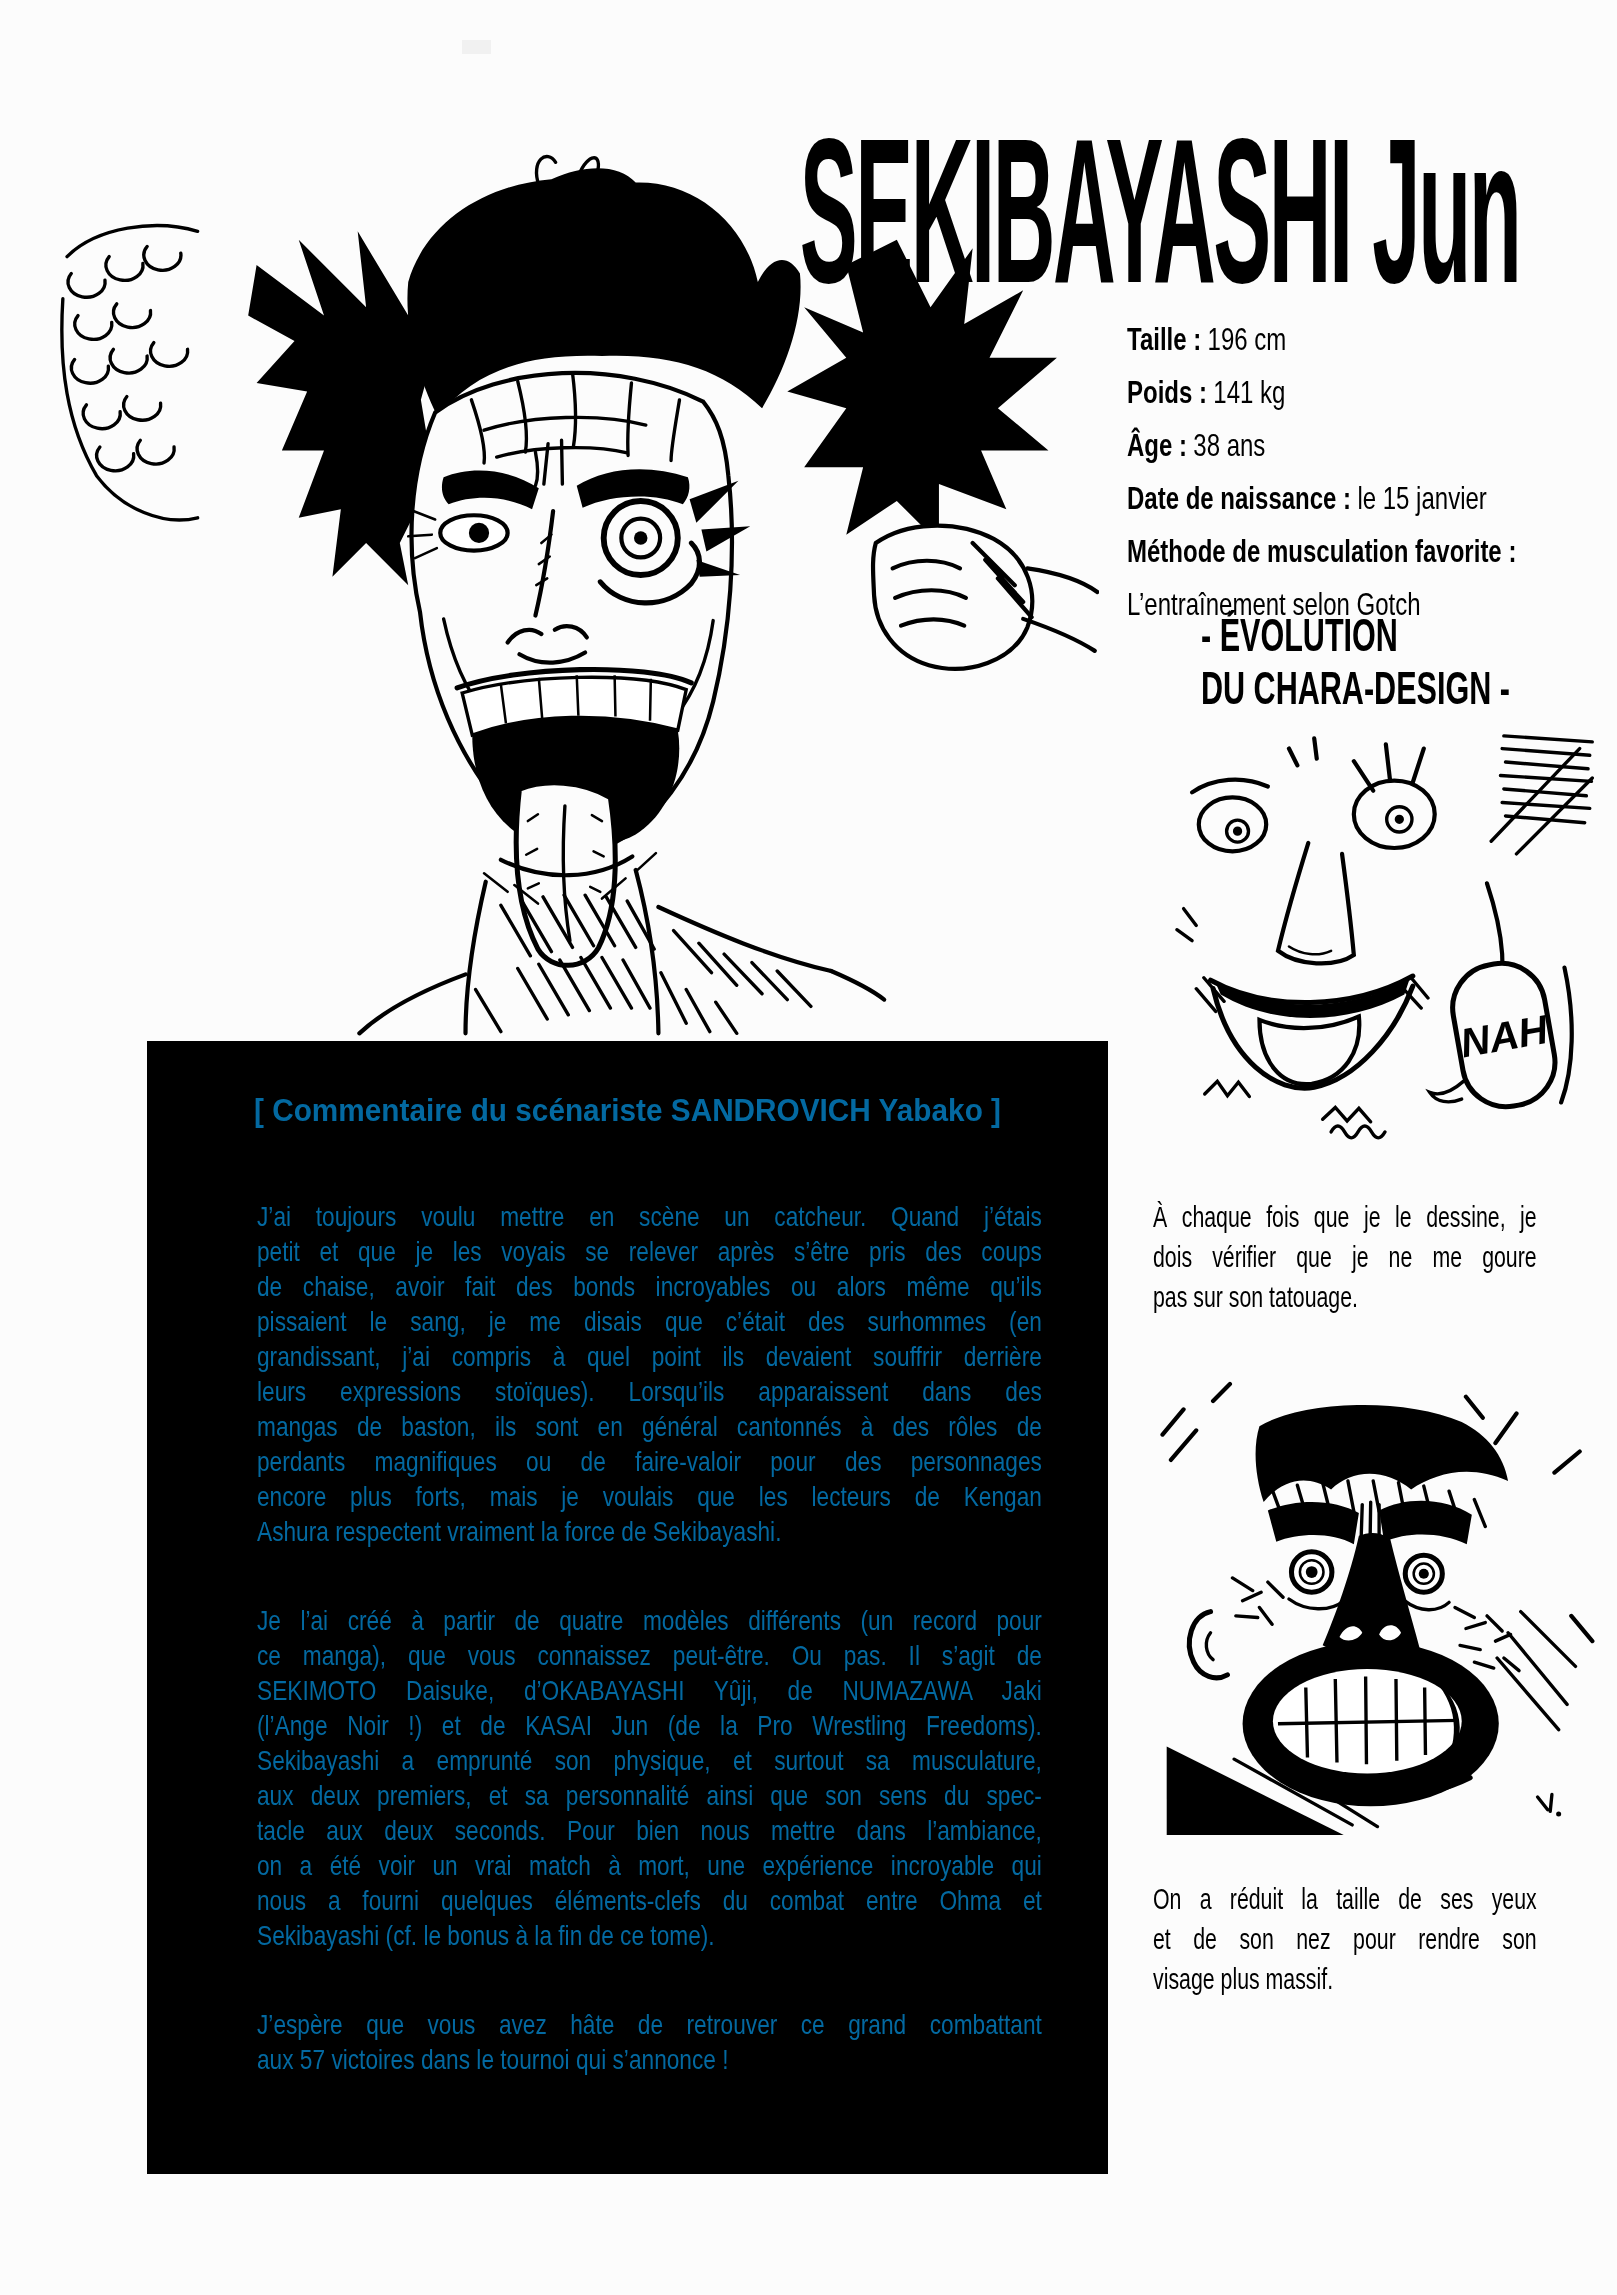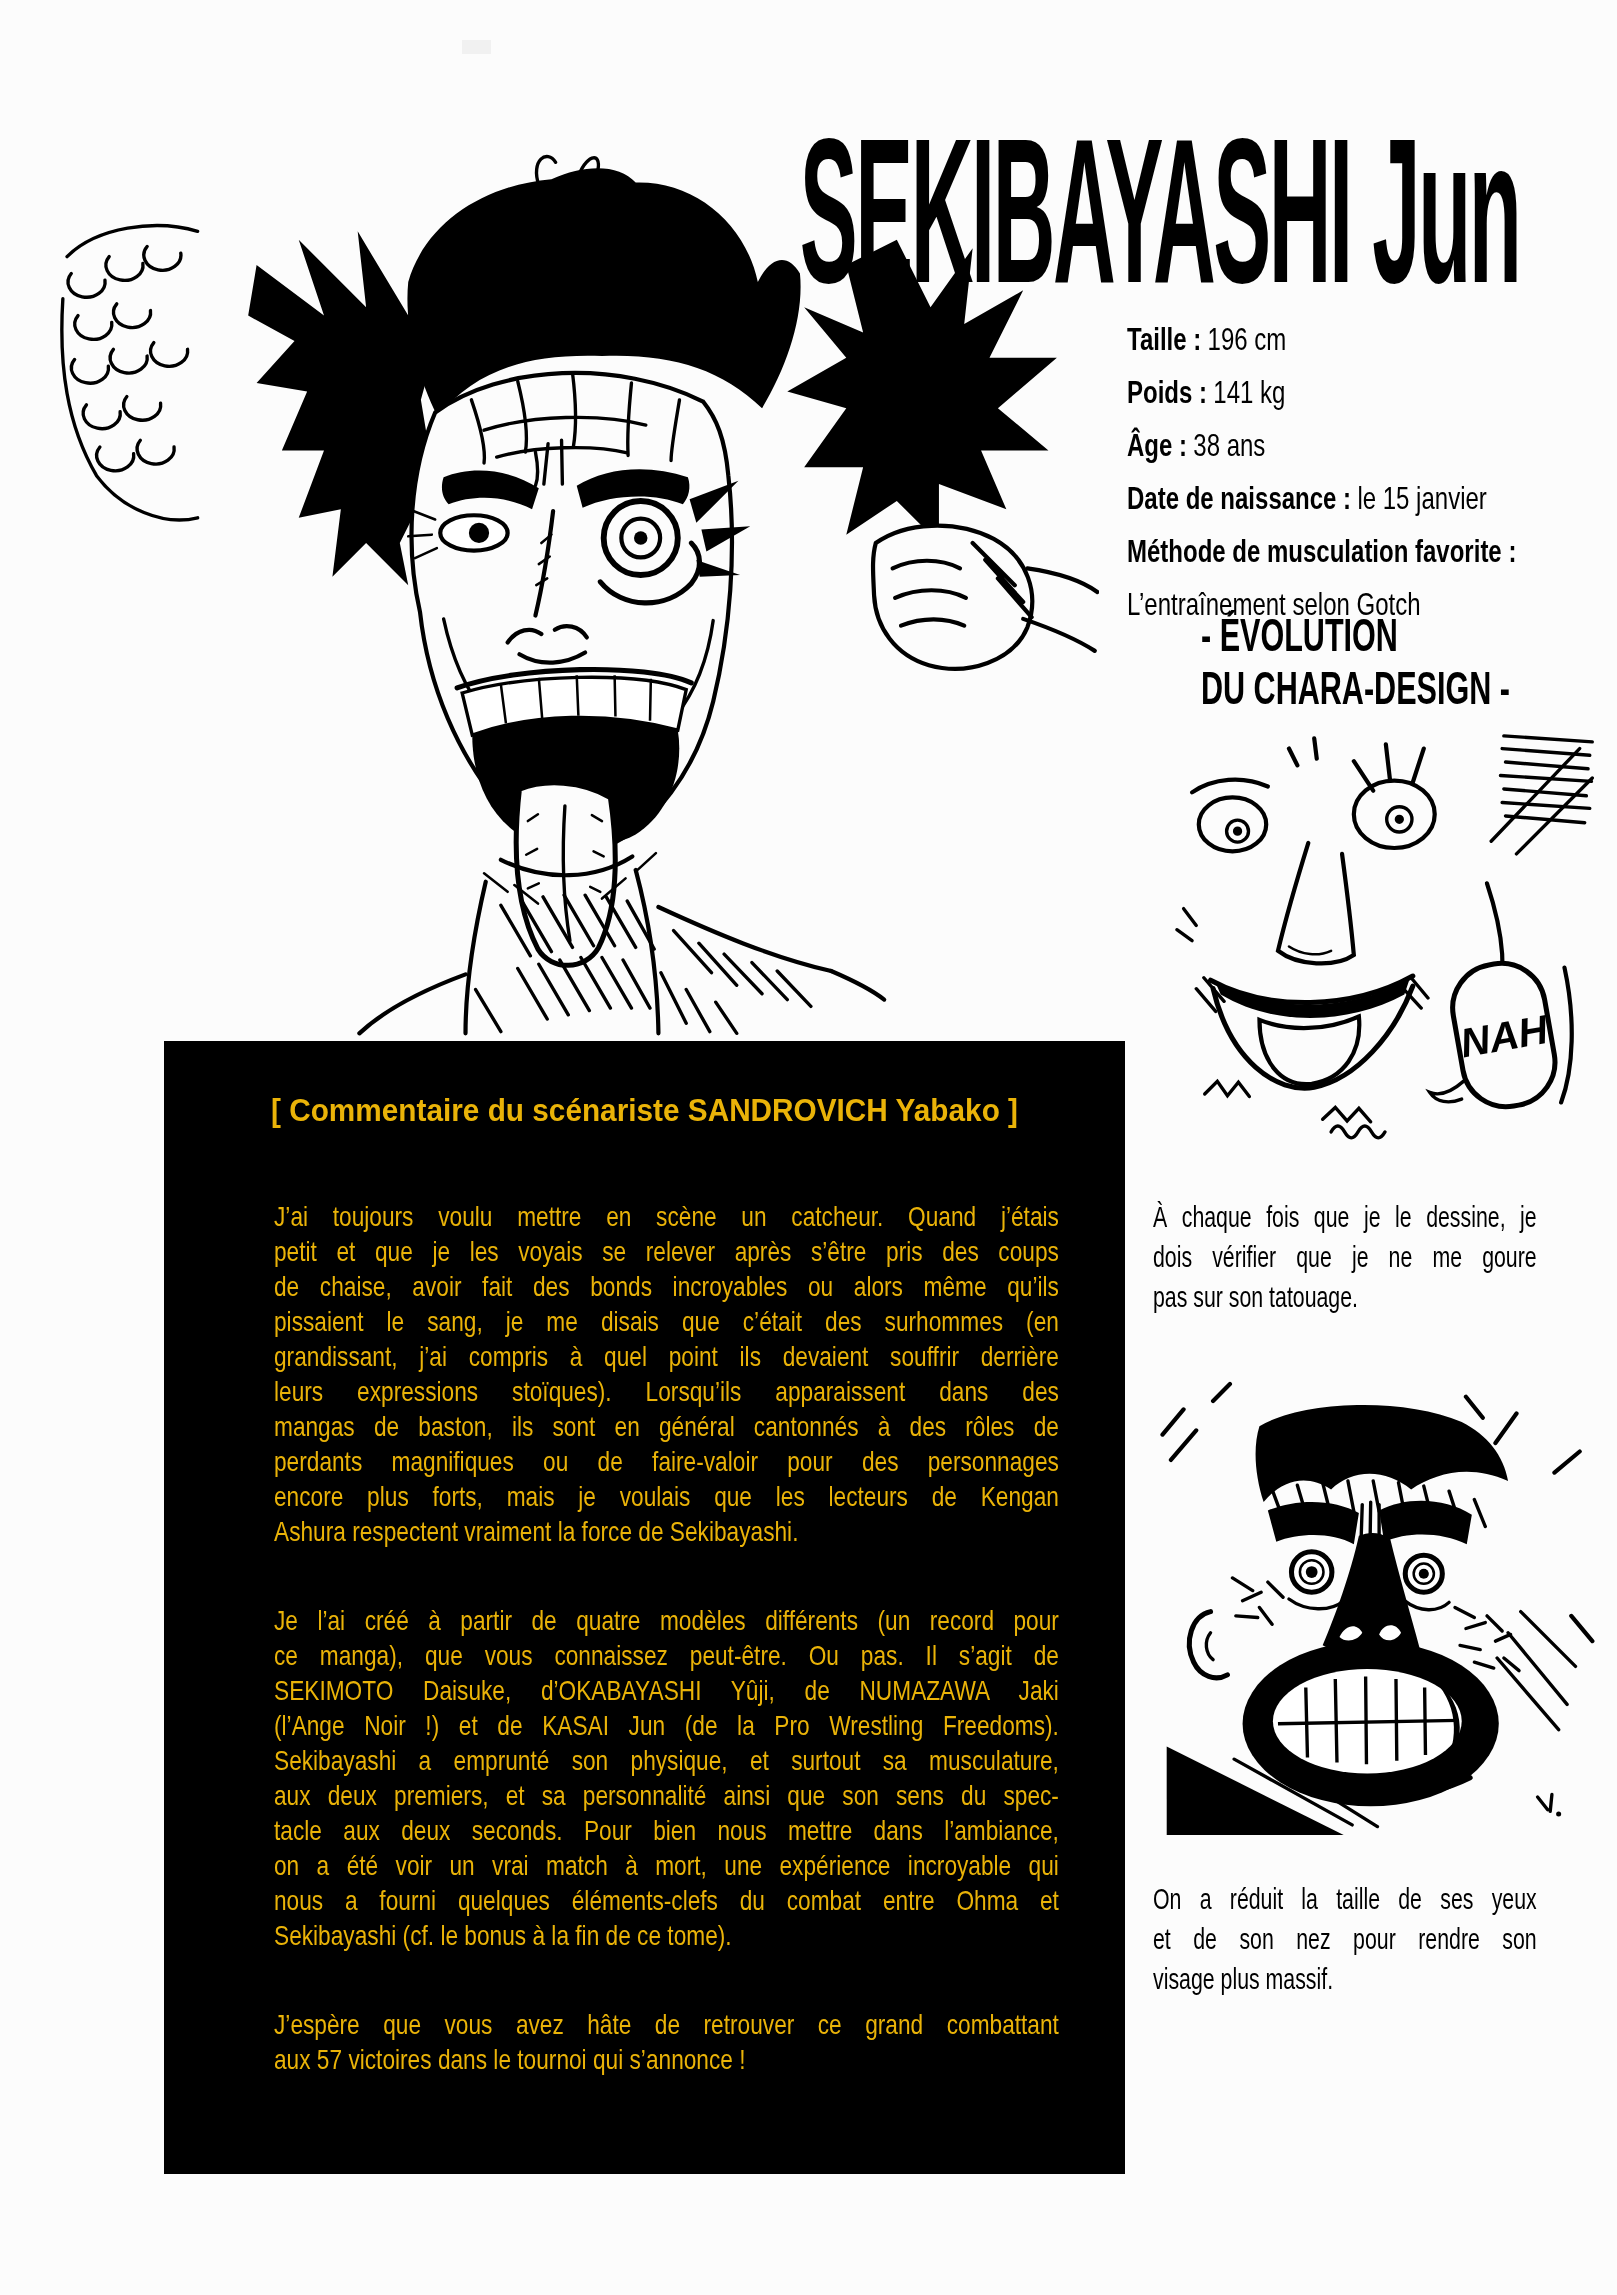--- a/index.html
+++ b/index.html
@@ -26,21 +26,21 @@
   .sk2{left:1133px;top:1363px;}
 
   .cap{position:absolute;width:522px;font-size:29px;transform:scaleX(0.735);
        transform-origin:top left;}
   .cap1{left:1153px;top:1197px;}
   .cap2{left:1153px;top:1879px;}
   .cl{height:40px;line-height:40px;text-align:justify;overflow:hidden;}
   .cl::after{content:"";display:inline-block;width:100%;}
   .cl-last{height:40px;line-height:40px;}
 
-  .cbox{position:absolute;left:164px;top:1041px;width:961px;height:1133px;background:#000;color:#eab308;}
+  .cbox{position:absolute;left:147px;top:1041px;width:961px;height:1133px;background:#000;color:#0369a1;}
   .cbox .hdr{position:absolute;top:51px;left:0;width:100%;text-align:center;font-size:32px;
              font-weight:bold;white-space:nowrap;transform:scaleX(0.93);transform-origin:top center;}
   .paras{position:absolute;left:110px;top:158px;width:969px;font-size:28px;
          transform:scaleX(0.81);transform-origin:top left;}
   .para{margin-bottom:54px;}
   .jl{height:35px;line-height:35px;text-align:justify;overflow:hidden;}
   .jl::after{content:"";display:inline-block;width:100%;}
   .jl-last{height:35px;line-height:35px;}
 </style>
 </head>

